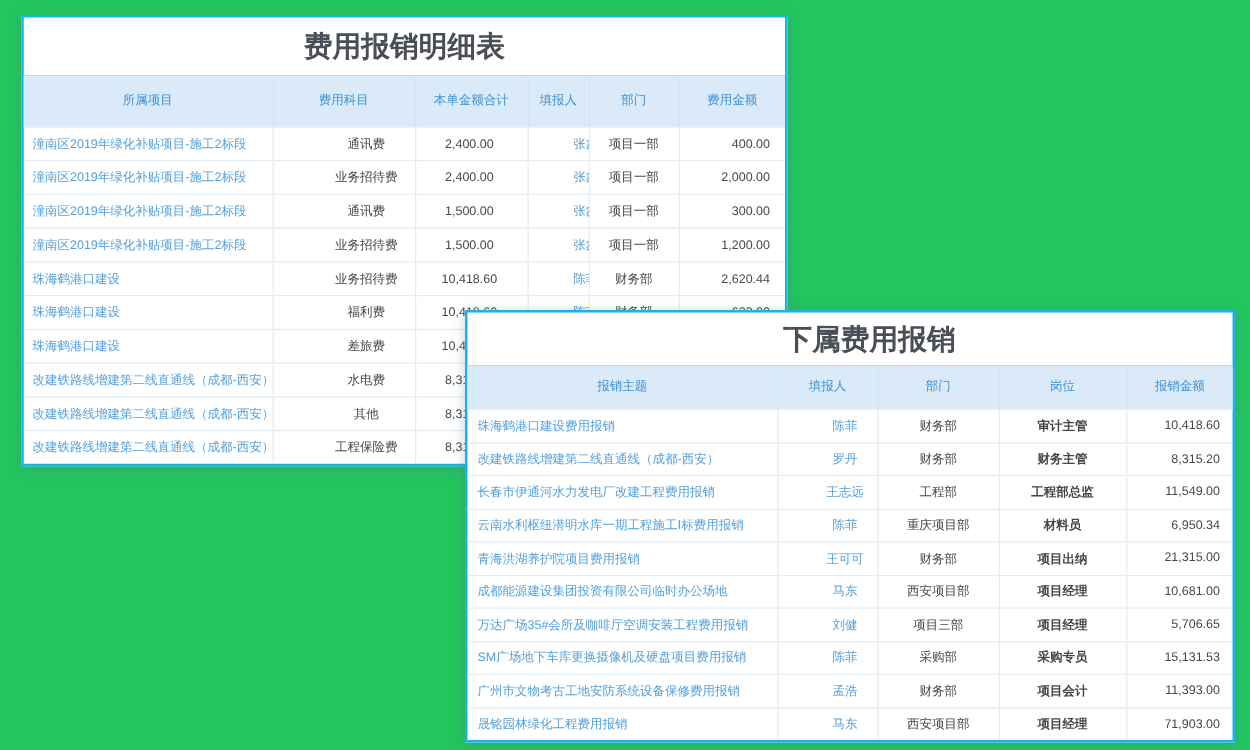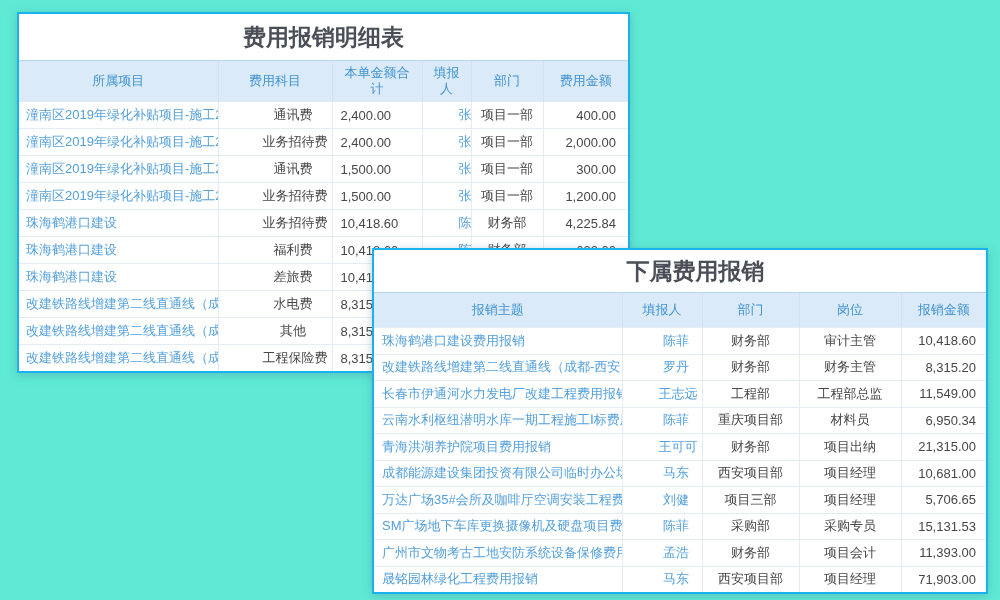--- a/index.html
+++ b/index.html
@@ -8,38 +8,38 @@
     --header-text: #3f93d2;
     --link: #54a0dc;
     --text: #474747;
     --title: #4a4f57;
     --divider: #e3ecf5;
     --header-divider: #cfe3f3;
     --header-topline: #b9d7ec;
   }
   html, body { margin:0; padding:0; background:#ffffff; }
   body { width:1000px; height:600px; font-family:"Liberation Sans", sans-serif; }
-  .canvas { position:relative; width:1000px; height:600px; overflow:hidden; background:#5eead4; }
+  .canvas { position:relative; width:1000px; height:600px; overflow:hidden; background:#22c55e; }
 
   .panel {
     position:absolute; background:#fff;
     border:2px solid var(--border);
     box-shadow: 0 2px 9px rgba(80,120,150,.35);
   }
   .t1 { left:17px; top:12px; width:609px; z-index:1; }
   .t2 { left:372px; top:248px; width:612px; z-index:2; }
 
   .panel-title {
     text-align:center; font-weight:bold; font-size:23px; color:var(--title);
     overflow:hidden; white-space:nowrap;
   }
   .t1 .panel-title { height:46px; line-height:46px; }
   .t2 .panel-title { height:42px; line-height:42px;margin-left:31px; }
 
-  table { border-collapse:collapse; table-layout:fixed; width:100%; font-size:13px; color:var(--text); }
+  table { border-collapse:collapse; table-layout:fixed; width:100%; font-size:10px; color:var(--text); }
 
   thead th {
     background:var(--header-bg); color:var(--header-text); font-weight:normal;
     border-top:1px solid var(--header-topline);
     border-left:1px solid var(--header-divider);
     text-align:center; padding:2px 6px; line-height:1.25;
   }
   thead th:first-child { border-left:none; }
   .t1 thead th { height:36px; }
   .t2 thead th { height:30px; }
@@ -54,32 +54,32 @@
   .t1 tbody td { height:26px; }
   .t2 tbody td { height:25.5px; }
 
   .link { color:var(--link); cursor:pointer;padding-left:36px; }
 
   
   .t1 .w0{width:199px} .t1 .w1{width:114px} .t1 .w2{width:90px}
   .t1 .w3{width:49px}  .t1 .w4{width:72px}  .t1 .w5{width:85px}
   .t1 td.c0{text-align:left; padding-left:7px;}
   .t1 td.c1{text-align:center;padding-left:44px;}
-  .t1 td.c2{text-align:left; padding-right:11px;margin-left:14px;}
+  .t1 td.c2{text-align:center; padding-right:11px;margin-left:14px;}
   .t1 td.c3{text-align:center;}
   .t1 td.c4{text-align:center;}
   .t1 td.c5{text-align:right; padding-right:12px;}
 
   
   .t2 .w0{width:248px} .t2 .w1{width:80px} .t2 .w2{width:97px}
   .t2 .w3{width:102px} .t2 .w4{width:85px}
   .t2 td.c0{text-align:left; padding-left:8px;}
   .t2 td.c1{text-align:center;}
   .t2 td.c2{text-align:center;}
-  .t2 td.c3{text-align:center;}
+  .t2 td.c3{text-align:center;font-weight:bold;}
   .t2 td.c4{text-align:right; padding-right:10px;}
 </style>
 </head>
 <body>
 
 <div class="canvas">
 
   <section class="panel t1">
     <div class="panel-title">费用报销明细表</div>
     <table>
@@ -133,21 +133,21 @@
             <td class="c3 link">张鑫</td>
             <td class="c4">项目一部</td>
             <td class="c5">1,200.00</td>
           </tr>
           <tr>
             <td class="c0 link">珠海鹤港口建设</td>
             <td class="c1">业务招待费</td>
             <td class="c2">10,418.60</td>
             <td class="c3 link">陈菲</td>
             <td class="c4">财务部</td>
-            <td class="c5">4,225.84</td>
+            <td class="c5">2,620.44</td>
           </tr>
           <tr>
             <td class="c0 link">珠海鹤港口建设</td>
             <td class="c1">福利费</td>
             <td class="c2">10,418.60</td>
             <td class="c3 link">陈菲</td>
             <td class="c4">财务部</td>
             <td class="c5">633.00</td>
           </tr>
           <tr>

